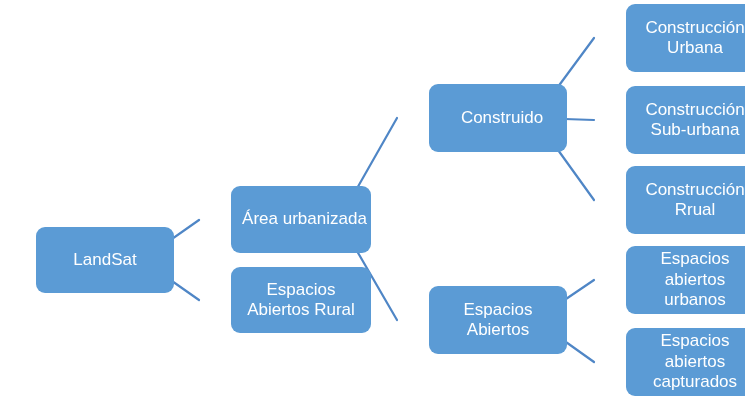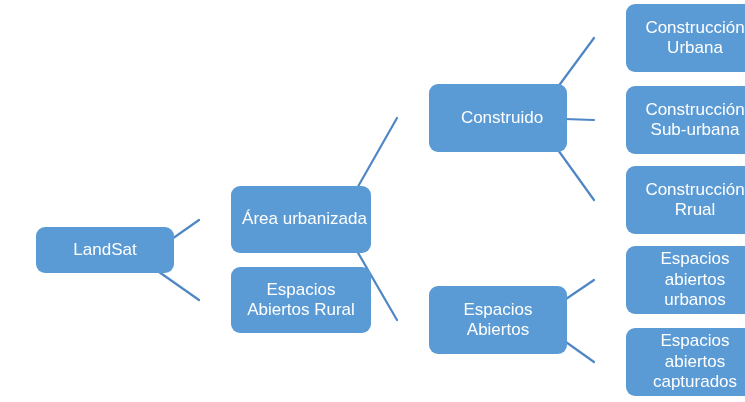--- a/index.html
+++ b/index.html
@@ -38,21 +38,21 @@
     display: flex;
     align-items: center;
     justify-content: center;
     text-align: center;
     font-size: 17px;
     line-height: 1.2;
     white-space: pre;
     padding: 2px 4px;
     margin-left: 32px;
   }
-  .n-landsat                      { left: 4px;   top: 227px; width: 138px; height: 46px; }
+  .n-landsat                      { left: 4px;   top: 227px; width: 138px; height: 66px; }
   .n-area-urbanizada              { left: 199px; top: 186px; width: 140px; height: 67px; padding-left: 11px; }
   .n-espacios-abiertos-rural      { left: 199px; top: 267px; width: 140px; height: 66px; }
   .n-construido                   { left: 397px; top: 84px;  width: 138px; height: 68px; padding-left: 12px; }
   .n-espacios-abiertos            { left: 397px; top: 286px; width: 138px; height: 68px; }
   .n-construccion-urbana          { left: 594px; top: 4px;   width: 138px; height: 68px; }
   .n-construccion-sub-urbana      { left: 594px; top: 86px;  width: 138px; height: 68px; }
   .n-construccion-rrual           { left: 594px; top: 166px; width: 138px; height: 68px; }
   .n-espacios-abiertos-urbanos    { left: 594px; top: 246px; width: 138px; height: 68px; }
   .n-espacios-abiertos-capturados { left: 594px; top: 328px; width: 138px; height: 68px; }
 </style>

